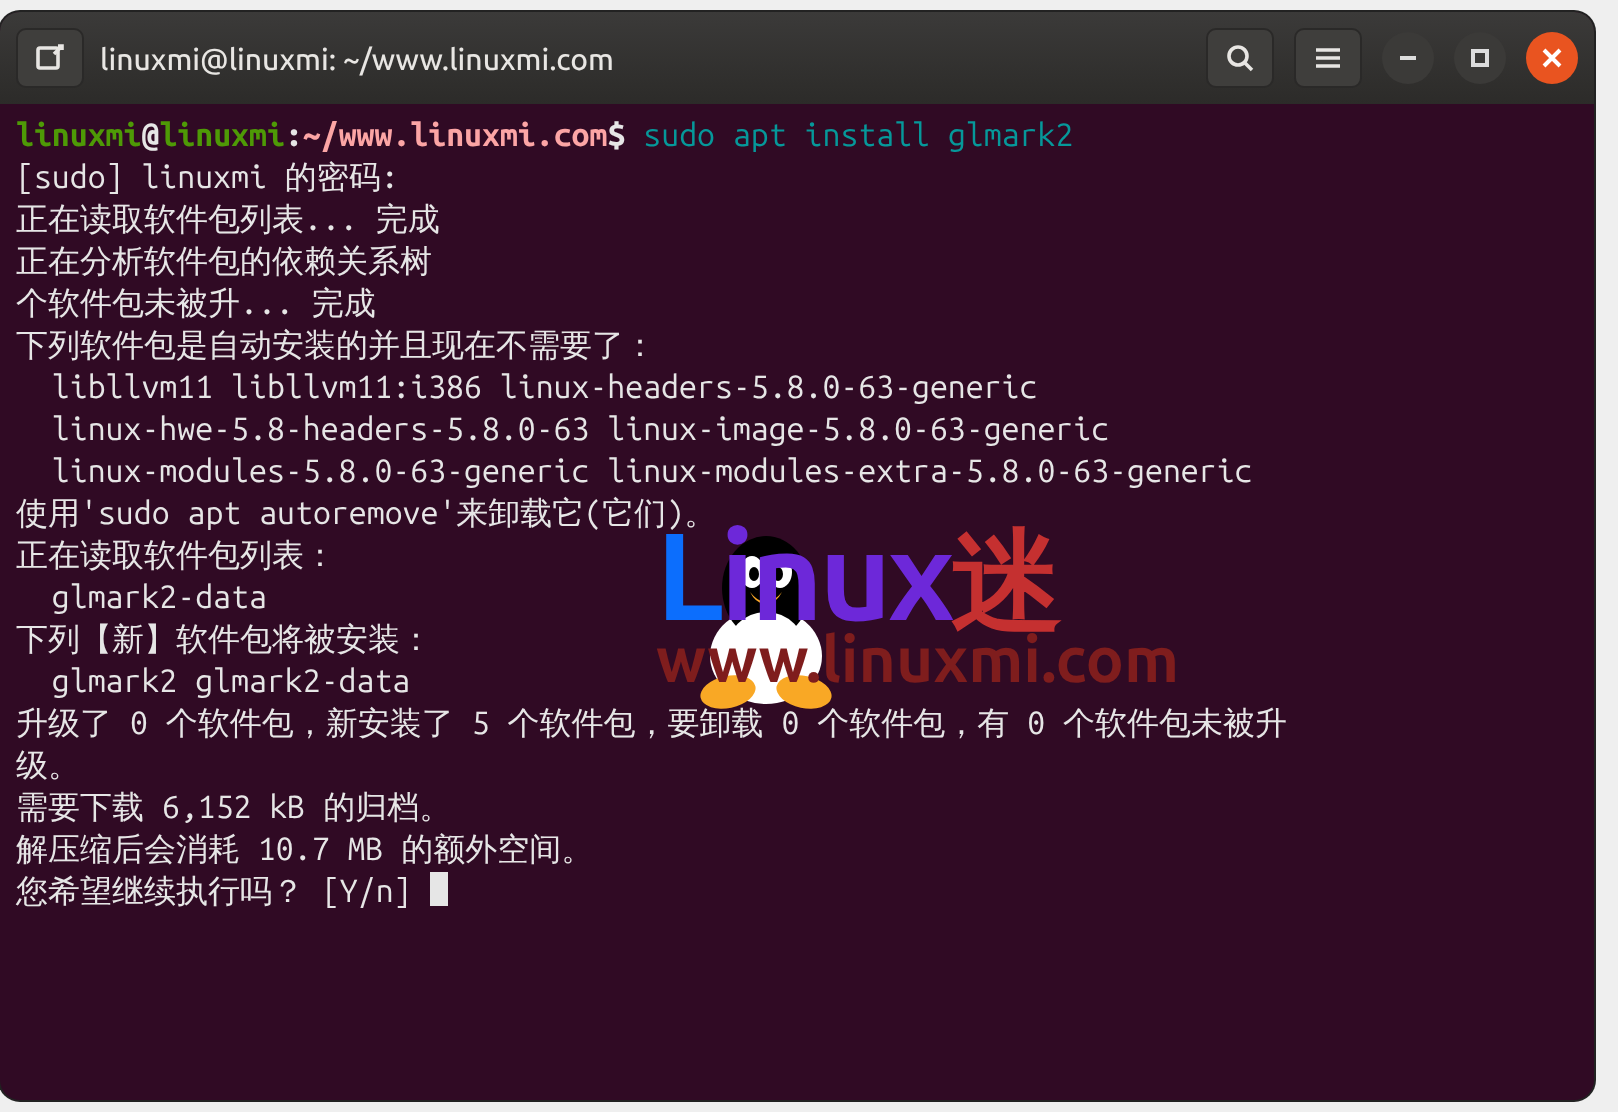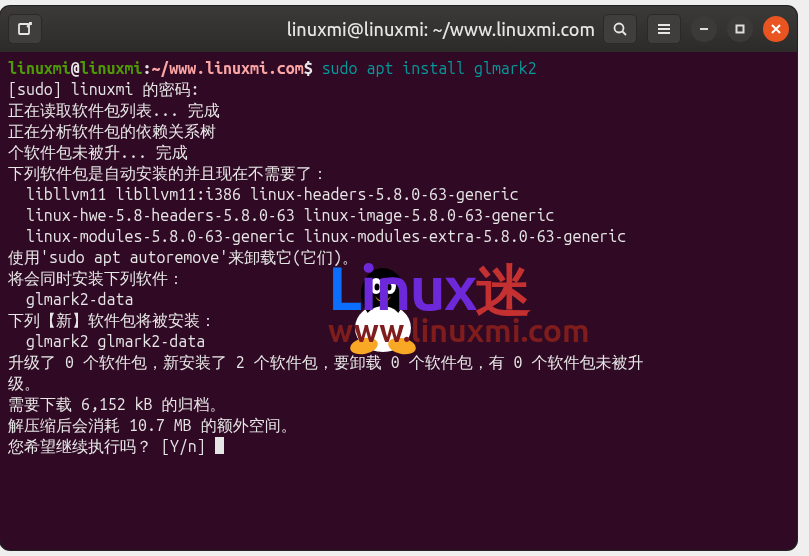--- a/index.html
+++ b/index.html
@@ -38,24 +38,24 @@
   border: 1px solid #2a2928;
   border-radius: 5px;
   display: flex;
   align-items: center;
   justify-content: center;
   color: #ddd;
 }
 .tb-btn svg { width: 16px; height: 16px; stroke: #e8e6e3; fill: none; stroke-width: 1.8; }
 .title {
   flex: 1;
-  text-align: right;
+  text-align: left;
   color: #e8e6e3;
   font-family: Ubuntu, sans-serif;
-  font-size: 18px;
+  font-size: 15px;
   font-weight: 500;
 }
 .tb-right { display: flex; gap: 10px; align-items: center; }
 .winctl {
   width: 26px;
   height: 26px;
   border-radius: 50%;
   display: flex;
   align-items: center;
   justify-content: center;
@@ -164,25 +164,25 @@
   <div class="term"><span class="u">linuxmi</span><span class="at">@</span><span class="host">linuxmi</span><span class="at">:</span><span class="path">~/www.linuxmi.com</span><span class="dollar">$ </span><span class="cmd">sudo apt install glmark2</span>
 <span>[sudo] linuxmi 的密码: </span>
 <span>正在读取软件包列表... 完成</span>
 <span>正在分析软件包的依赖关系树       </span>
 <span>个软件包未被升... 完成       </span>
 <span>下列软件包是自动安装的并且现在不需要了：</span>
 <span>  libllvm11 libllvm11:i386 linux-headers-5.8.0-63-generic</span>
 <span>  linux-hwe-5.8-headers-5.8.0-63 linux-image-5.8.0-63-generic</span>
 <span>  linux-modules-5.8.0-63-generic linux-modules-extra-5.8.0-63-generic</span>
 <span>使用'sudo apt autoremove'来卸载它(它们)。</span>
-<span>将会同时安装下列软件：</span>
+<span>正在读取软件包列表：</span>
 <span>  glmark2-data</span>
 <span>下列【新】软件包将被安装：</span>
 <span>  glmark2 glmark2-data</span>
-<span>升级了 0 个软件包，新安装了 2 个软件包，要卸载 0 个软件包，有 0 个软件包未被升</span>
+<span>升级了 0 个软件包，新安装了 5 个软件包，要卸载 0 个软件包，有 0 个软件包未被升</span>
 <span>级。</span>
 <span>需要下载 6,152 kB 的归档。</span>
 <span>解压缩后会消耗 10.7 MB 的额外空间。</span>
 <span>您希望继续执行吗？ [Y/n] </span><span class="cursor"></span>
 </div>
 </div>
 
 <svg class="tux" width="90" height="100" viewBox="0 0 90 100">
   <ellipse cx="45" cy="72" rx="28" ry="24" fill="#fff"></ellipse>
   <ellipse cx="45" cy="38" rx="22" ry="26" fill="#000"></ellipse>

